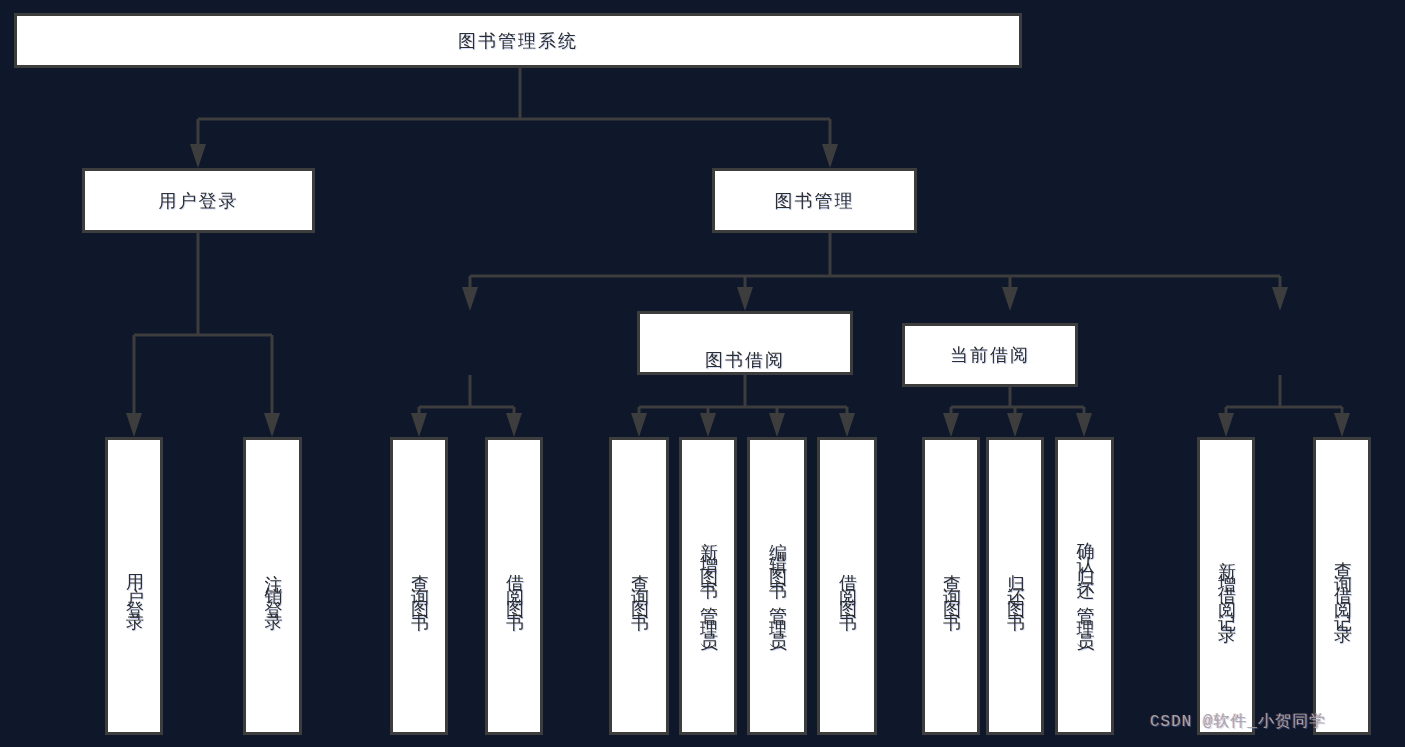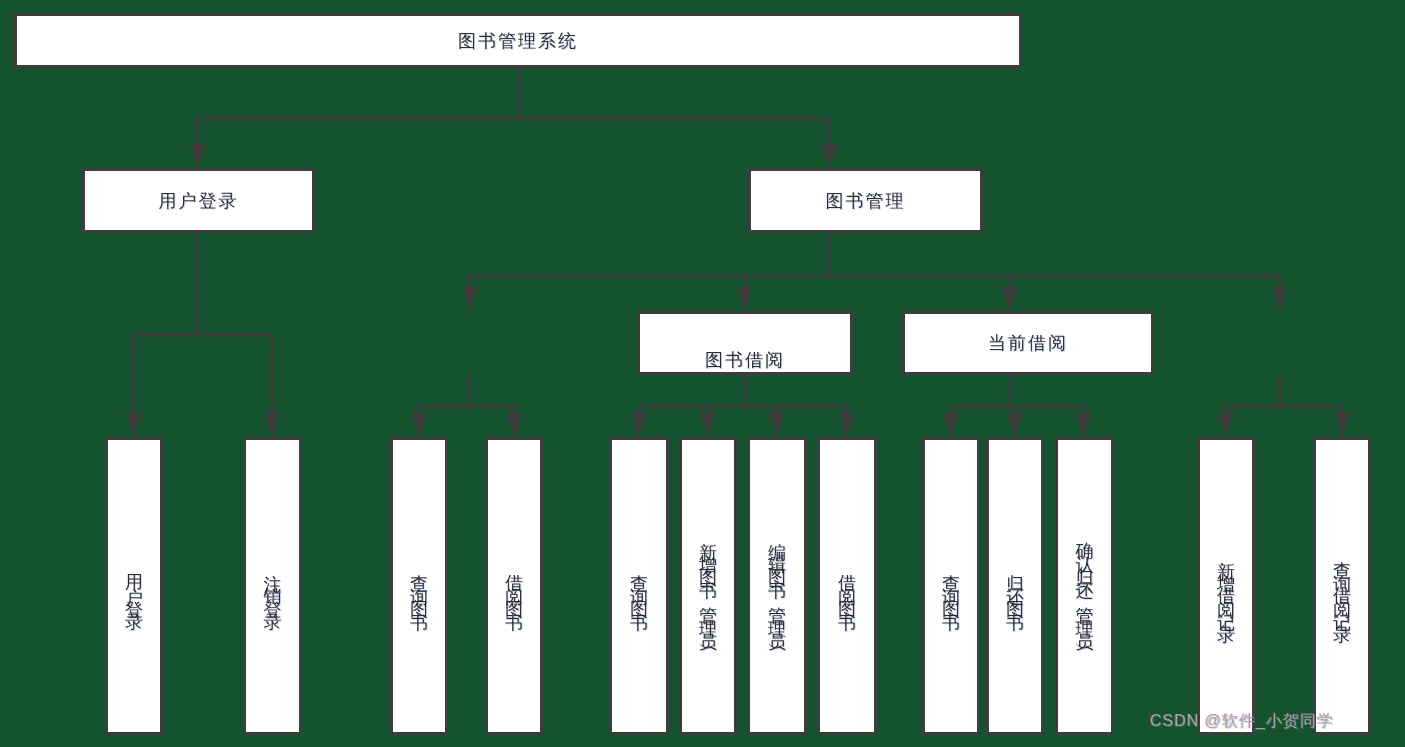--- a/index.html
+++ b/index.html
@@ -1,21 +1,21 @@
 <!DOCTYPE html>
 <html><head>
 <meta charset="utf-8">
 <style>
   html, body { margin: 0; padding: 0; background: #ffffff; }
   .canvas {
     position: relative;
     width: 1405px;
     height: 747px;
-    background: #14532d;
-    font-family: Liberation Sans, sans-serif;
+    background: #0f172a;
+    font-family: Liberation Mono, monospace;
     overflow: hidden;
   }
   .wires {
     position: absolute;
     left: 0; top: 0;
     width: 1405px; height: 747px;
     pointer-events: none;
   }
   .node {
     position: absolute;
@@ -89,28 +89,28 @@
     </g>
   </svg>
 
   <div class="node" style="left:14px;top:13px;width:1008px;height:55px;">
     <span class="lbl">图书管理系统</span>
   </div>
 
   <div class="node" style="left:82px;top:168px;width:233px;height:65px;">
     <span class="lbl">用户登录</span>
   </div>
-  <div class="node" style="left:748px;top:168px;width:235px;height:65px;">
+  <div class="node" style="left:712px;top:168px;width:205px;height:65px;">
     <span class="lbl">图书管理</span>
   </div>
 
   <div class="node" style="left:637px;top:311px;width:216px;height:64px;align-items:flex-end;">
     <span class="lbl">图书借阅</span>
   </div>
-  <div class="node" style="left:902px;top:311px;width:252px;height:64px;">
+  <div class="node" style="left:902px;top:323px;width:176px;height:64px;">
     <span class="lbl">当前借阅</span>
   </div>
 
   <div class="node vert" style="left:105px;top:437px;width:58px;height:298px;">
     <span class="lbl">用户登录</span>
   </div>
   <div class="node vert" style="left:243px;top:437px;width:59px;height:298px;">
     <span class="lbl">注销登录</span>
   </div>
 

